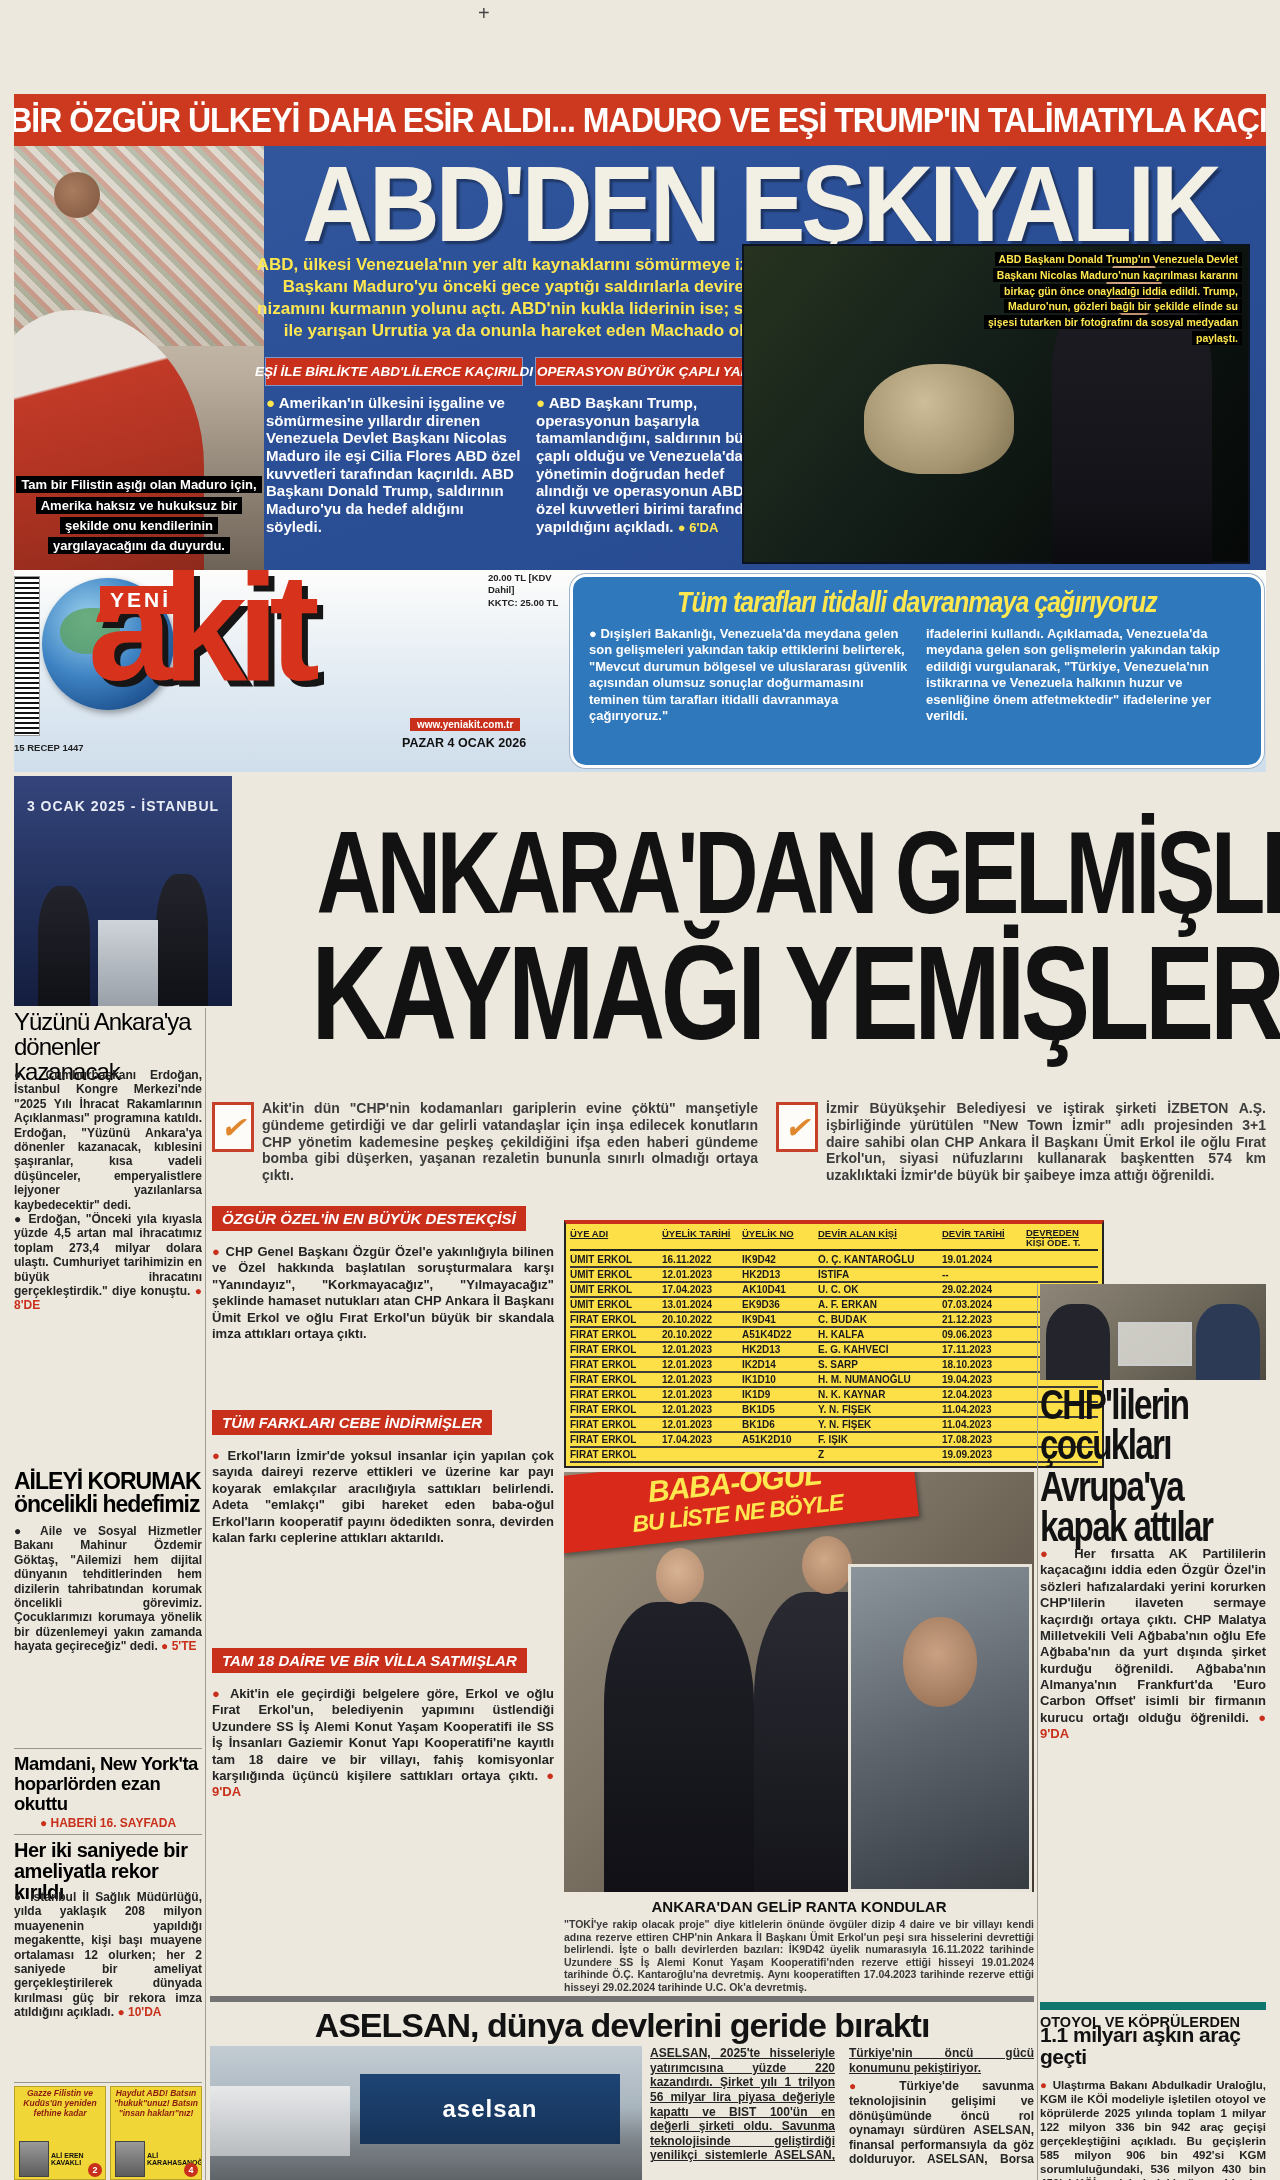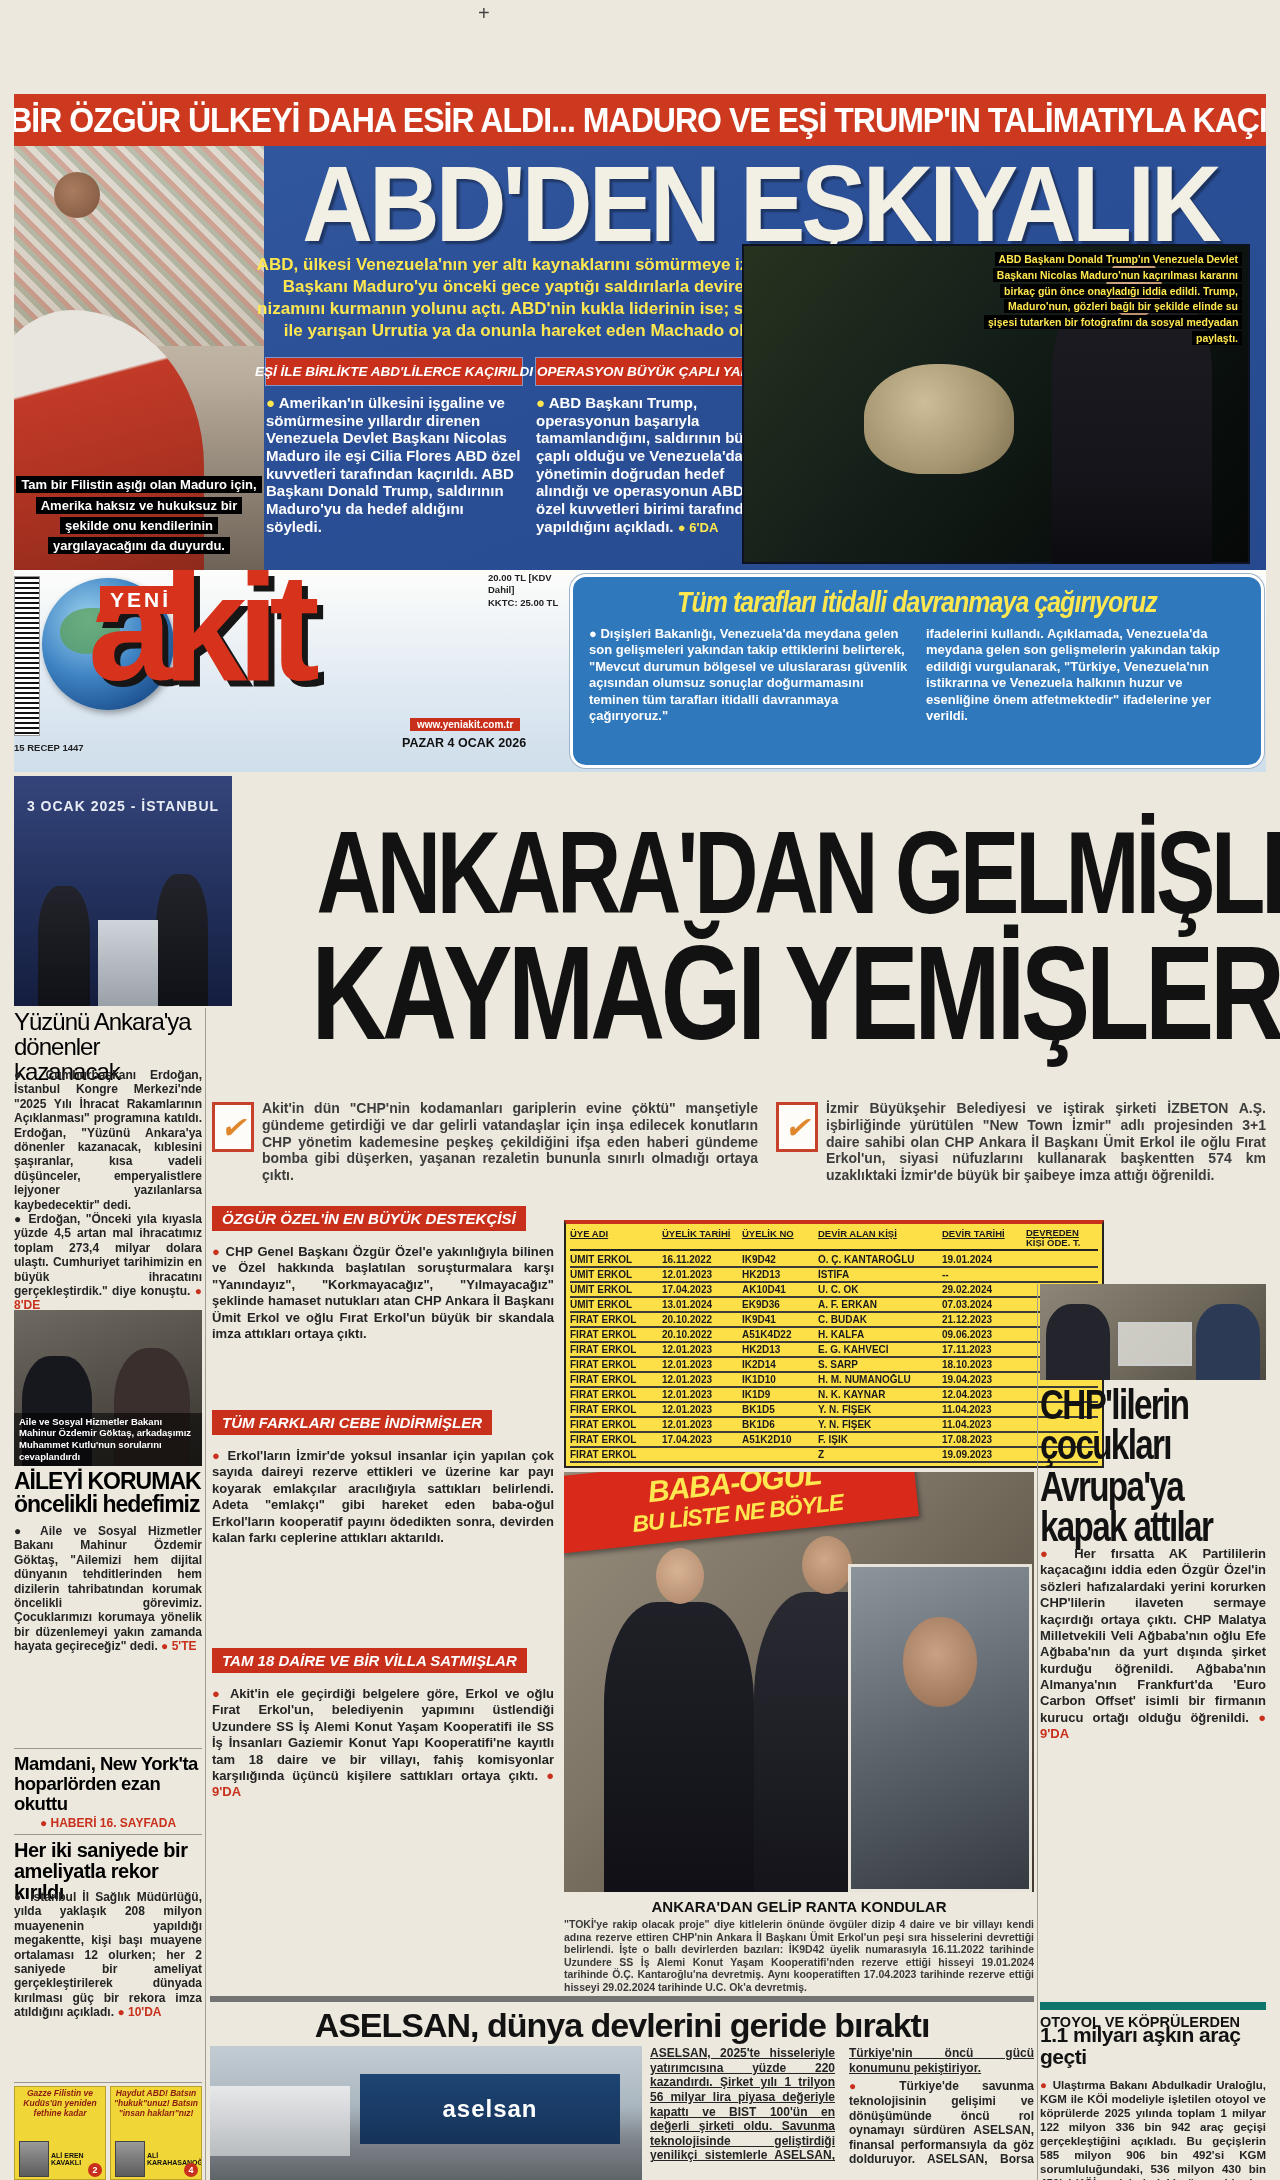--- a/index.html
+++ b/index.html
@@ -475,25 +475,20 @@
   <div class="abs lcol lbody erP1">
     <span>●</span>
     <span>Cumhurbaşkanı Erdoğan, İstanbul Kongre Merkezi'nde "2025 Yılı İhracat Rakamlarının Açıklanması" programına katıldı. Erdoğan, "Yüzünü Ankara'ya dönenler kazanacak, kıblesini şaşıranlar, kısa vadeli düşünceler, emperyalistlere lejyoner yazılanlarsa kaybedecektir" dedi.</span>
   </div>
   <div class="abs lcol lbody erP2">
     <span>●</span>
     <span>Erdoğan, "Önceki yıla kıyasla yüzde 4,5 artan mal ihracatımız toplam 273,4 milyar dolara ulaştı. Cumhuriyet tarihimizin en büyük ihracatını gerçekleştirdik." diye konuştu.</span>
     <span class="rpr">● 8'DE</span>
   </div>
 
-  <div class="abs lcol bakanPhoto">
-    <div class="bfig1"></div>
-    <div class="bfig2"></div>
-    <div class="bcap">Aile ve Sosyal Hizmetler Bakanı Mahinur Özdemir Göktaş, arkadaşımız Muhammet Kutlu'nun sorularını cevaplandırdı</div>
-  </div>
 
   <div class="abs lcol aileT">
     <div>AİLEYİ KORUMAK</div>
     <div>öncelikli hedefimiz</div>
   </div>
   <div class="abs lcol lbody aileBody">
     <span>●</span>
     <span>Aile ve Sosyal Hizmetler Bakanı Mahinur Özdemir Göktaş, "Ailemizi hem dijital dünyanın tehditlerinden hem dizilerin tahribatından korumak öncelikli görevimiz. Çocuklarımızı korumaya yönelik bir düzenlemeyi yakın zamanda hayata geçireceğiz" dedi.</span>
     <span class="rpr">● 5'TE</span>
   </div>

